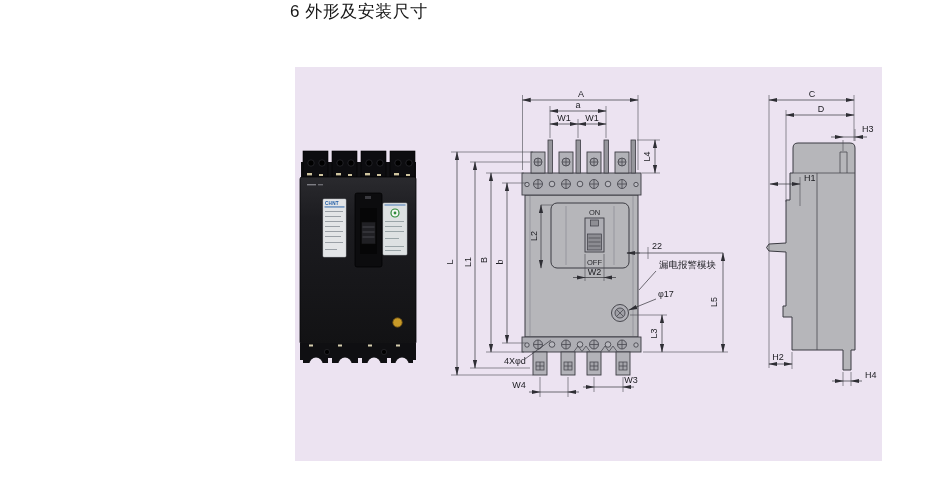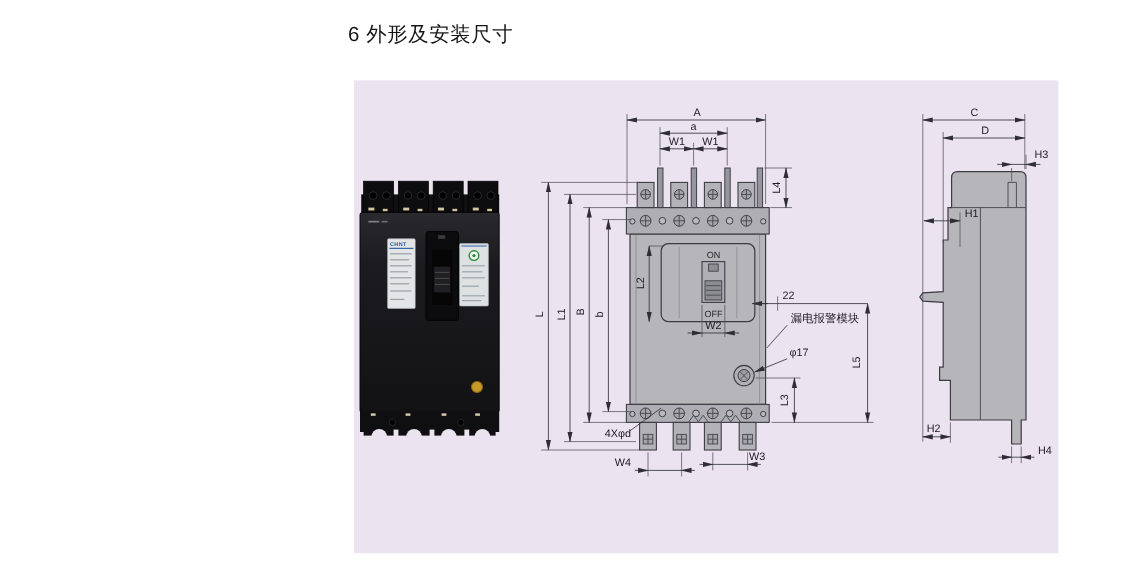--- a/index.html
+++ b/index.html
@@ -1,18 +1,18 @@
 <!DOCTYPE html>
 <html><head>
 <meta charset="utf-8">
 <style>
   html,body{margin:0;padding:0;background:#ffffff;}
   #stage{position:relative;width:950px;height:482px;background:#ffffff;overflow:hidden;
          font-family:"Liberation Sans",sans-serif;}
-  #doc-title{position:absolute;left:290px;top:17px;font-size:17px;color:#161616;
+  #doc-title{position:absolute;left:290px;top:0;font-size:17px;color:#161616;
              letter-spacing:0.5px;white-space:nowrap;}
   #pink-panel{position:absolute;left:295px;top:67px;width:587px;height:394px;background:#ece3f1;}
   svg{position:absolute;overflow:visible;}
   svg text{font-family:"Liberation Sans",sans-serif;font-size:9px;fill:#1b1b20;}
   svg text.cjk{font-size:9.5px;}
   svg text.sw{font-size:7.5px;fill:#26262b;}
   .oln{fill:#b6b6ba;stroke:#3b3b42;stroke-width:1;}
   .oln2{fill:#aeaeb4;stroke:#3b3b42;stroke-width:0.9;}
   .oln3{fill:#b2b2b8;stroke:#3b3b42;stroke-width:0.9;}
   .pin{fill:#96969c;stroke:#3b3b42;stroke-width:0.8;}

